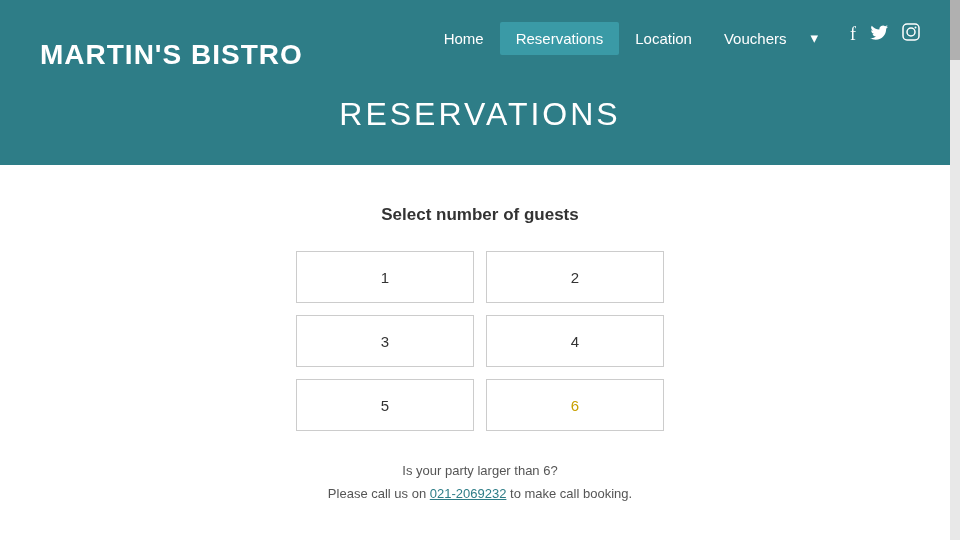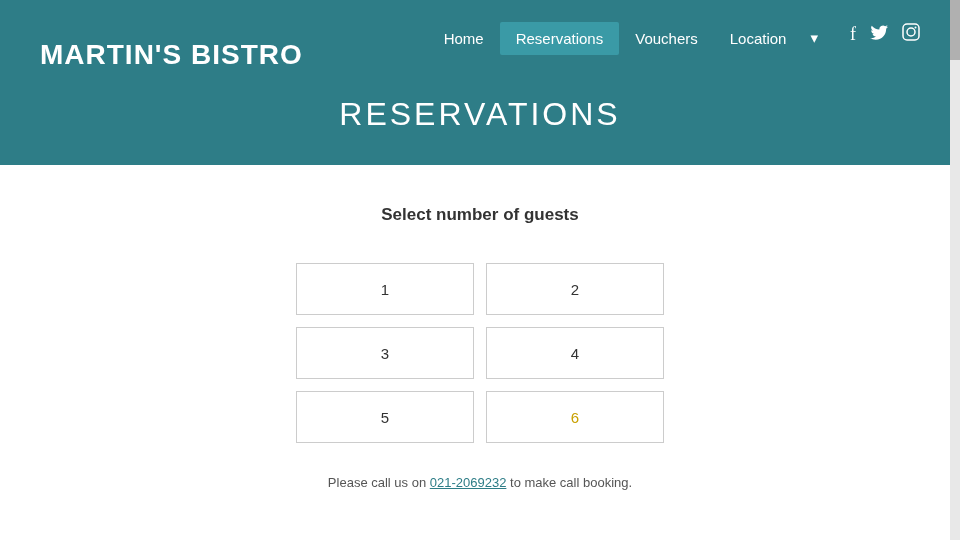--- a/index.html
+++ b/index.html
@@ -95,21 +95,21 @@
       display: flex;
       flex-direction: column;
       align-items: center;
     }
 
     .section-label {
       font-size: 17px;
       font-family: Arial, sans-serif;
       font-weight: bold;
       color: #333;
-      margin-bottom: 38px;
+      margin-bottom: 26px;
     }
 
     .guest-grid {
       display: grid;
       grid-template-columns: 178px 178px;
       gap: 12px;
       margin-bottom: 28px;
     }
 
     .guest-btn {
@@ -163,22 +163,22 @@
   </style>
 </head>
 <body>
 
 <header>
   <span class="site-title">MARTIN'S BISTRO</span>
 
   <nav>
     <a class="nav-link">Home</a>
     <a class="nav-link active">Reservations</a>
+    <a class="nav-link">Location</a>
     <a class="nav-link">Vouchers</a>
-    <a class="nav-link">Location</a>
     <span class="nav-more">▾</span>
   </nav>
 
   <div class="social-icons">
     <a class="social-icon">f</a>
     <a class="social-icon">
       <svg width="18" height="15" viewBox="0 0 18 15" fill="white">
           <path d="M18 1.77a7.38 7.38 0 01-2.12.58A3.7 3.7 0 0017.5.27a7.4 7.4 0 01-2.35.9A3.69 3.69 0 009.36 4.6a10.47 10.47 0 01-7.6-3.85 3.69 3.69 0 001.14 4.92 3.67 3.67 0 01-1.67-.46v.05a3.69 3.69 0 002.96 3.62 3.7 3.7 0 01-1.67.06 3.69 3.69 0 003.45 2.56A7.4 7.4 0 010 13.07a10.44 10.44 0 005.66 1.66c6.79 0 10.5-5.62 10.5-10.5l-.01-.48A7.5 7.5 0 0018 1.77z"></path>
         </svg>
     </a>
@@ -202,20 +202,21 @@
   <div class="guest-grid">
     <button class="guest-btn">1</button>
     <button class="guest-btn">2</button>
     <button class="guest-btn">3</button>
     <button class="guest-btn">4</button>
     <button class="guest-btn">5</button>
     <button class="guest-btn highlighted">6</button>
   </div>
 
   <div class="footer-text">
+    <p>Is your party larger than 6?</p>
     <p>
       <span>Please call us on </span><a>021-2069232</a><span> to make call booking.</span>
     </p>
   </div>
 </div>
 
 <div class="scrollbar-track">
   <div class="scrollbar-thumb"></div>
 </div>
 

